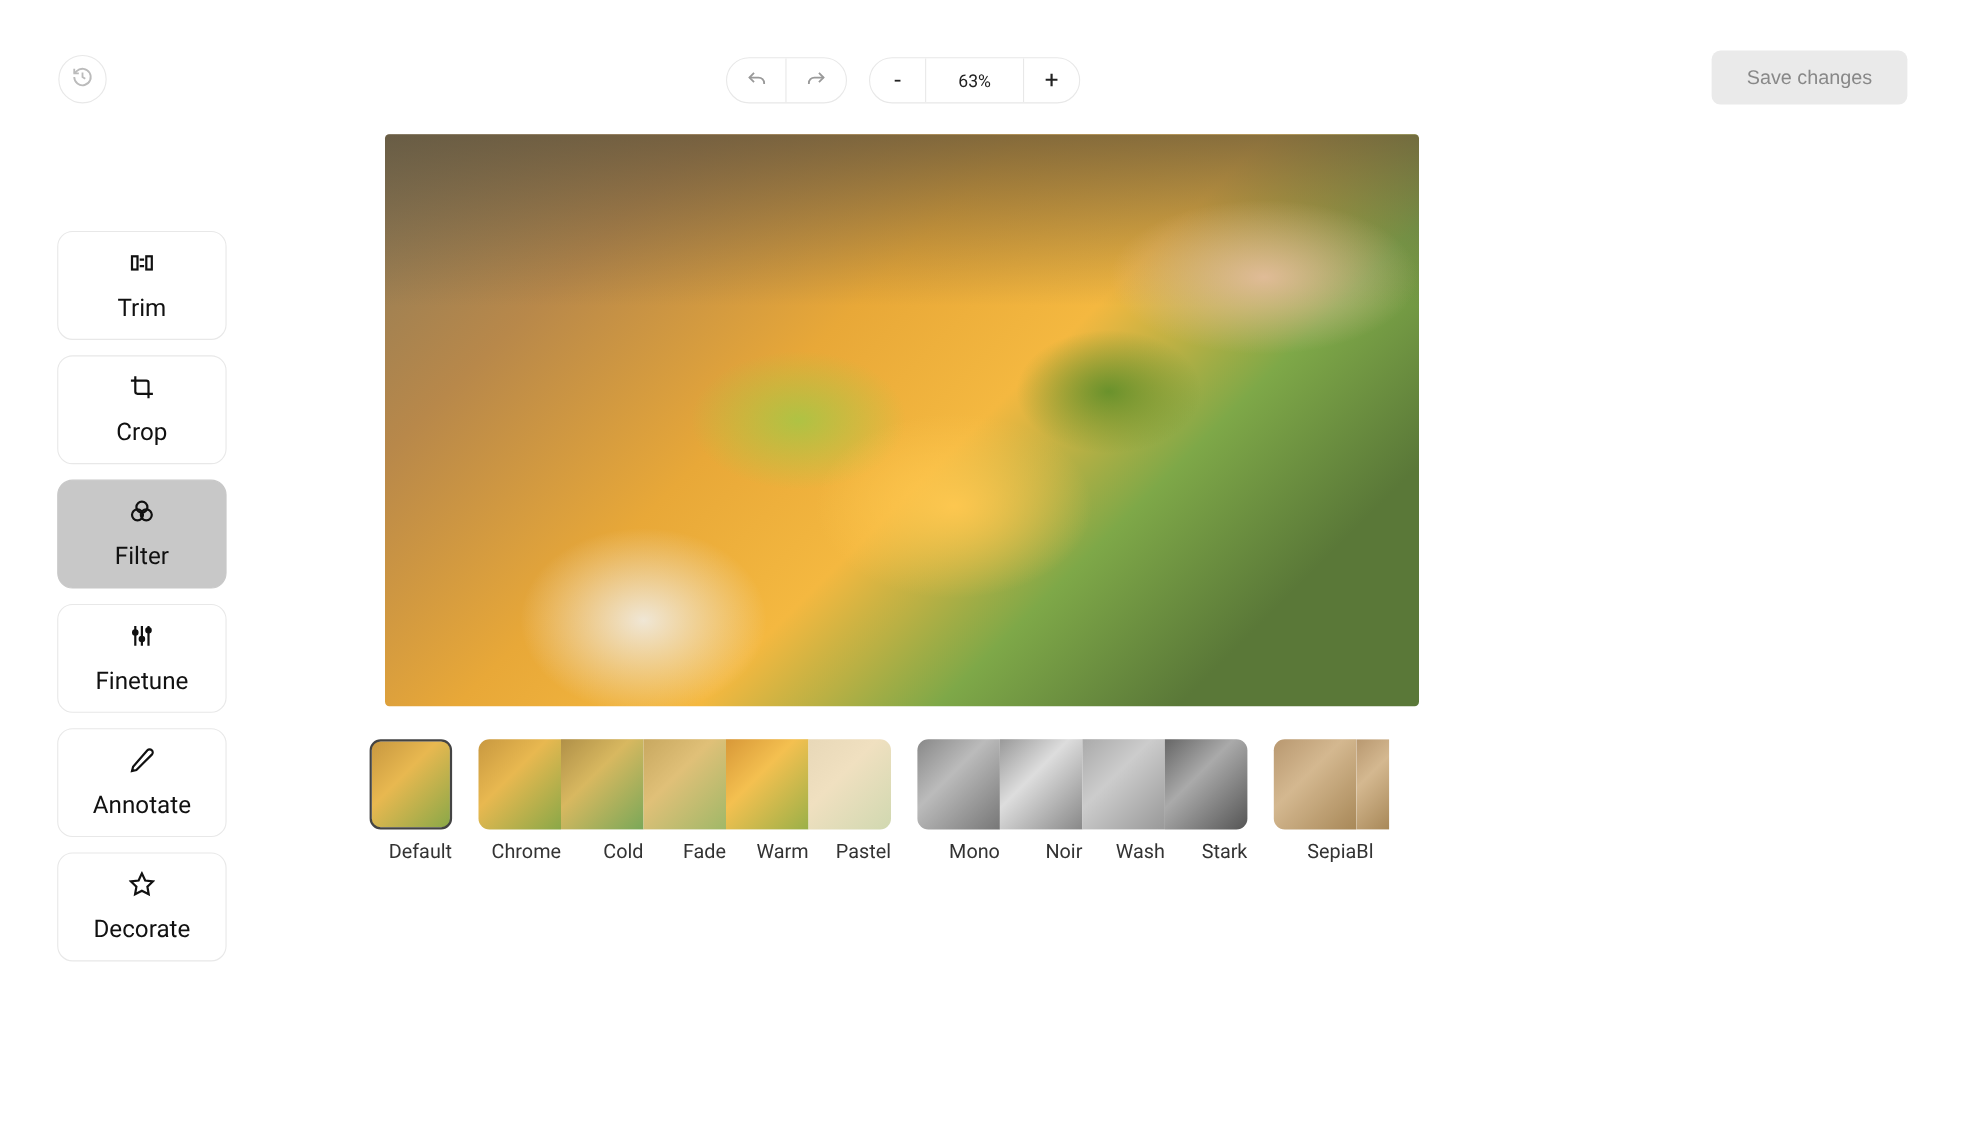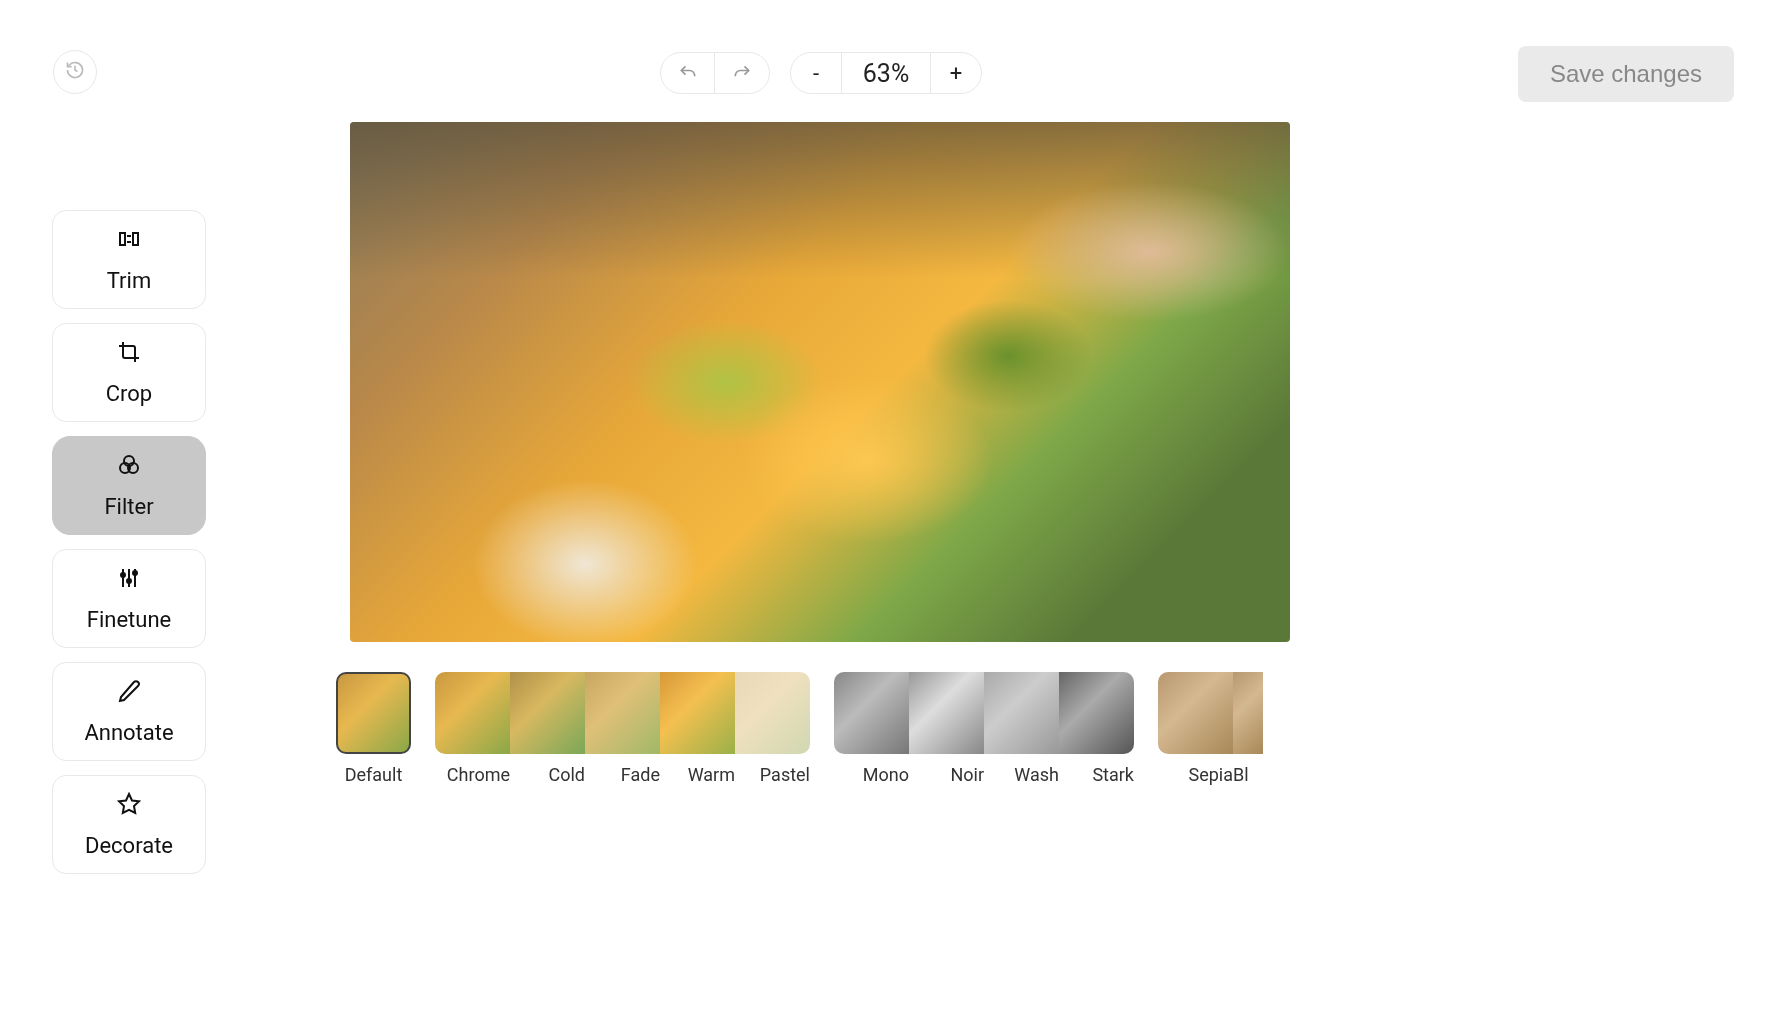--- a/index.html
+++ b/index.html
@@ -72,34 +72,34 @@
   font-size: 22px;
   color: #222;
   font-weight: 400;
 }
 .zoom-group .zoom-value {
   width: 90px;
   height: 40px;
   display: flex;
   align-items: center;
   justify-content: center;
-  font-size: 25px;
+  font-size: 16px;
   color: #222;
   border-left: 1.5px solid #e8e8e8;
   border-right: 1.5px solid #e8e8e8;
 }
 .save-btn {
   position: absolute;
   right: 50px;
   top: 46px;
   padding: 14px 32px;
   background: #eaeaea;
   border: none;
   border-radius: 8px;
-  font-size: 24px;
+  font-size: 18px;
   color: #888;
   cursor: pointer;
 }
 .sidebar {
   position: absolute;
   left: 52px;
   top: 210px;
   display: flex;
   flex-direction: column;
   gap: 14px;
@@ -114,21 +114,20 @@
   font-size: 22px;
   color: #111;
   cursor: pointer;
   background: #fff;
   min-width: 154px;
   flex-direction: column;
 }
 .sidebar-item.active {
   background: #c8c8c8;
   border-color: #c8c8c8;
-  border-radius: 18px;
 }
 .sidebar-item .icon {
   width: 26px;
   height: 26px;
   display: flex;
   align-items: center;
   justify-content: center;
   flex-shrink: 0;
 }
 .canvas-area {
@@ -222,21 +221,20 @@
   background: linear-gradient(135deg, #c89050 0%, #d8a060 40%, #a87848 100%);
 }
 .filter-label {
   margin-top: 10px;
   font-size: 18px;
   color: #333;
 }
 .filter-group-single {
   display: flex;
   flex-direction: column;
-  align-items: center;
   cursor: pointer;
 }
 .overflow-filter {
   overflow: hidden;
 }
 .overflow-filter .filter-thumb {
   width: 30px;
   border-top-right-radius: 0;
   border-bottom-right-radius: 0;
 }

